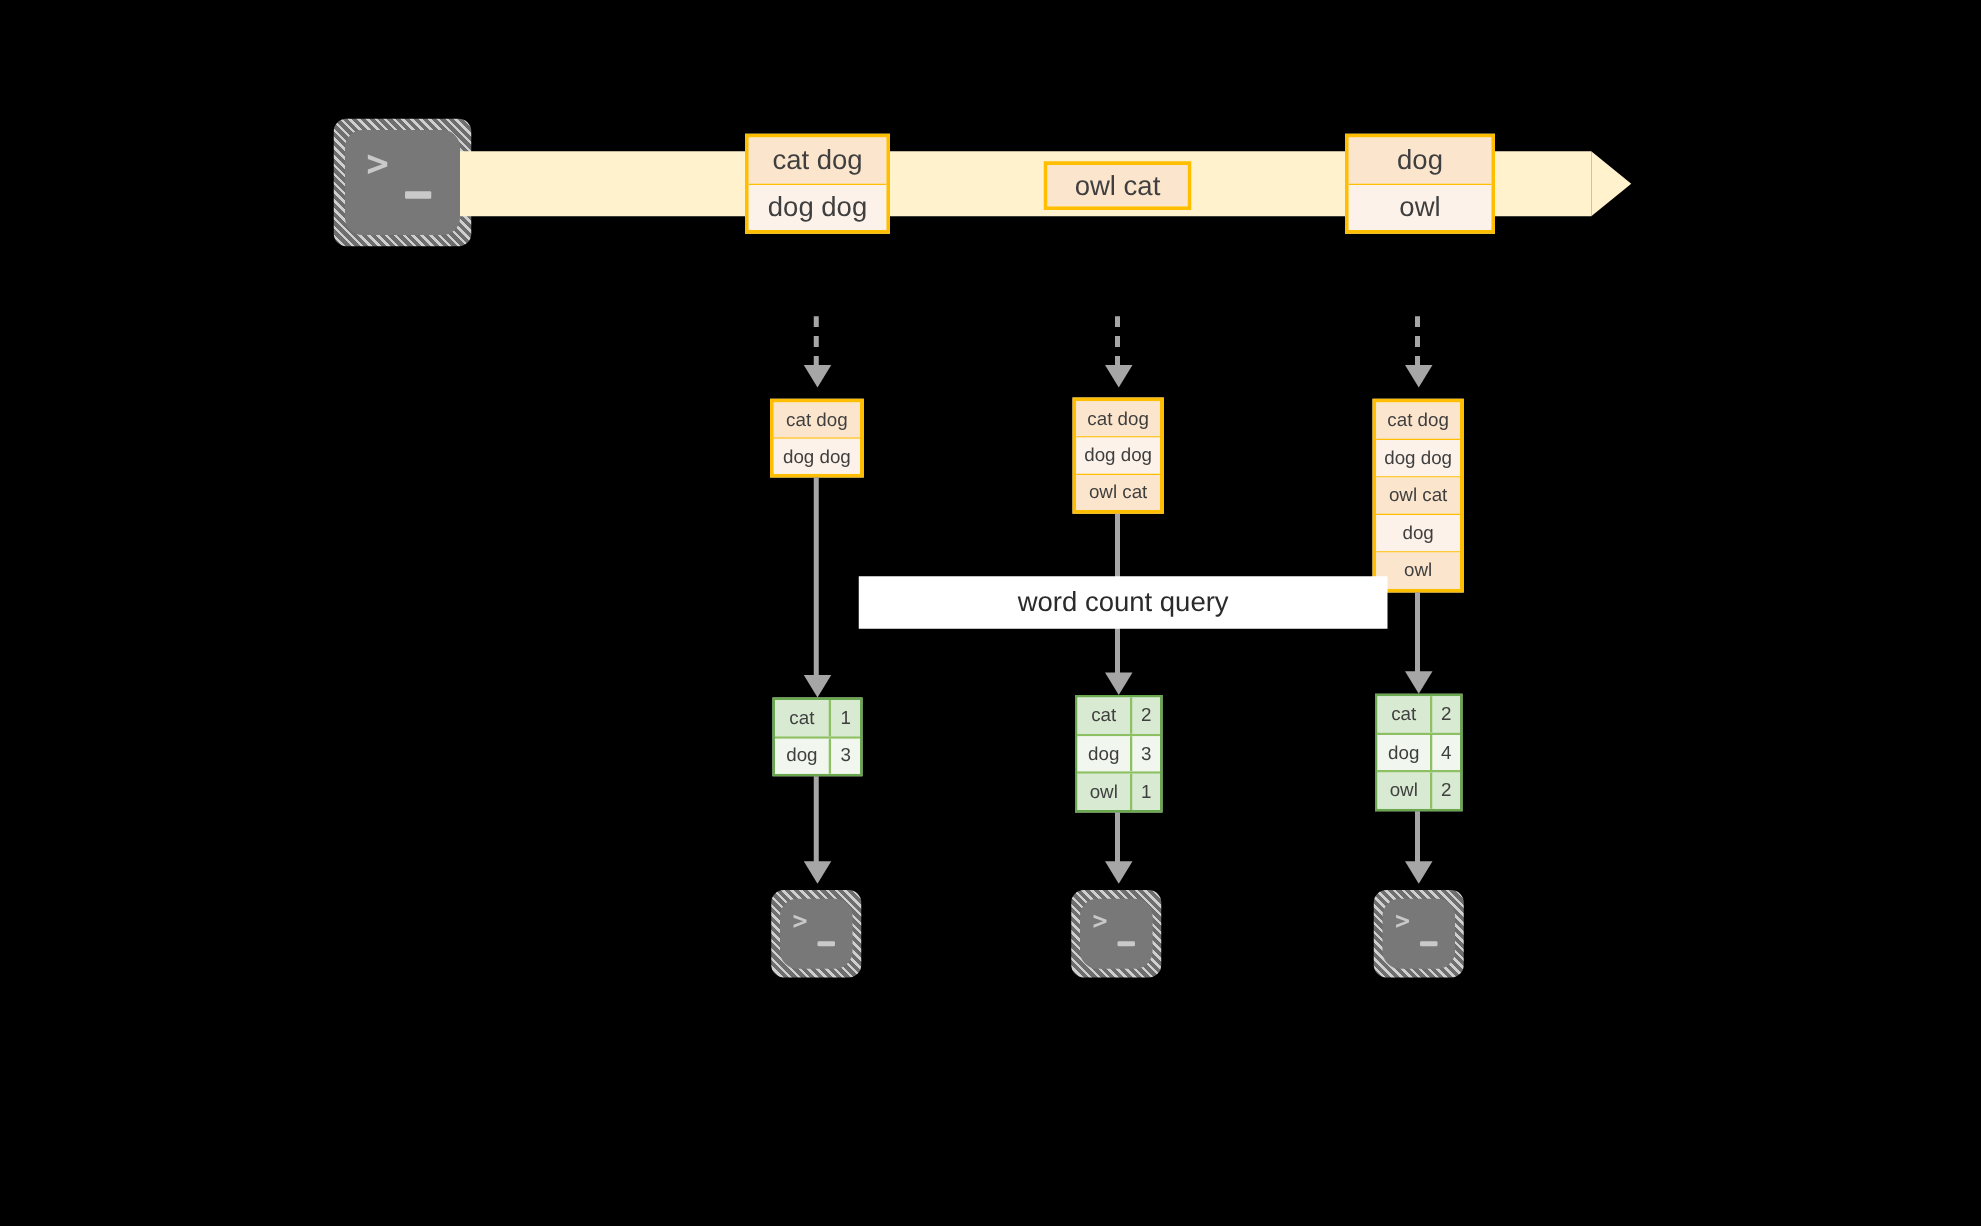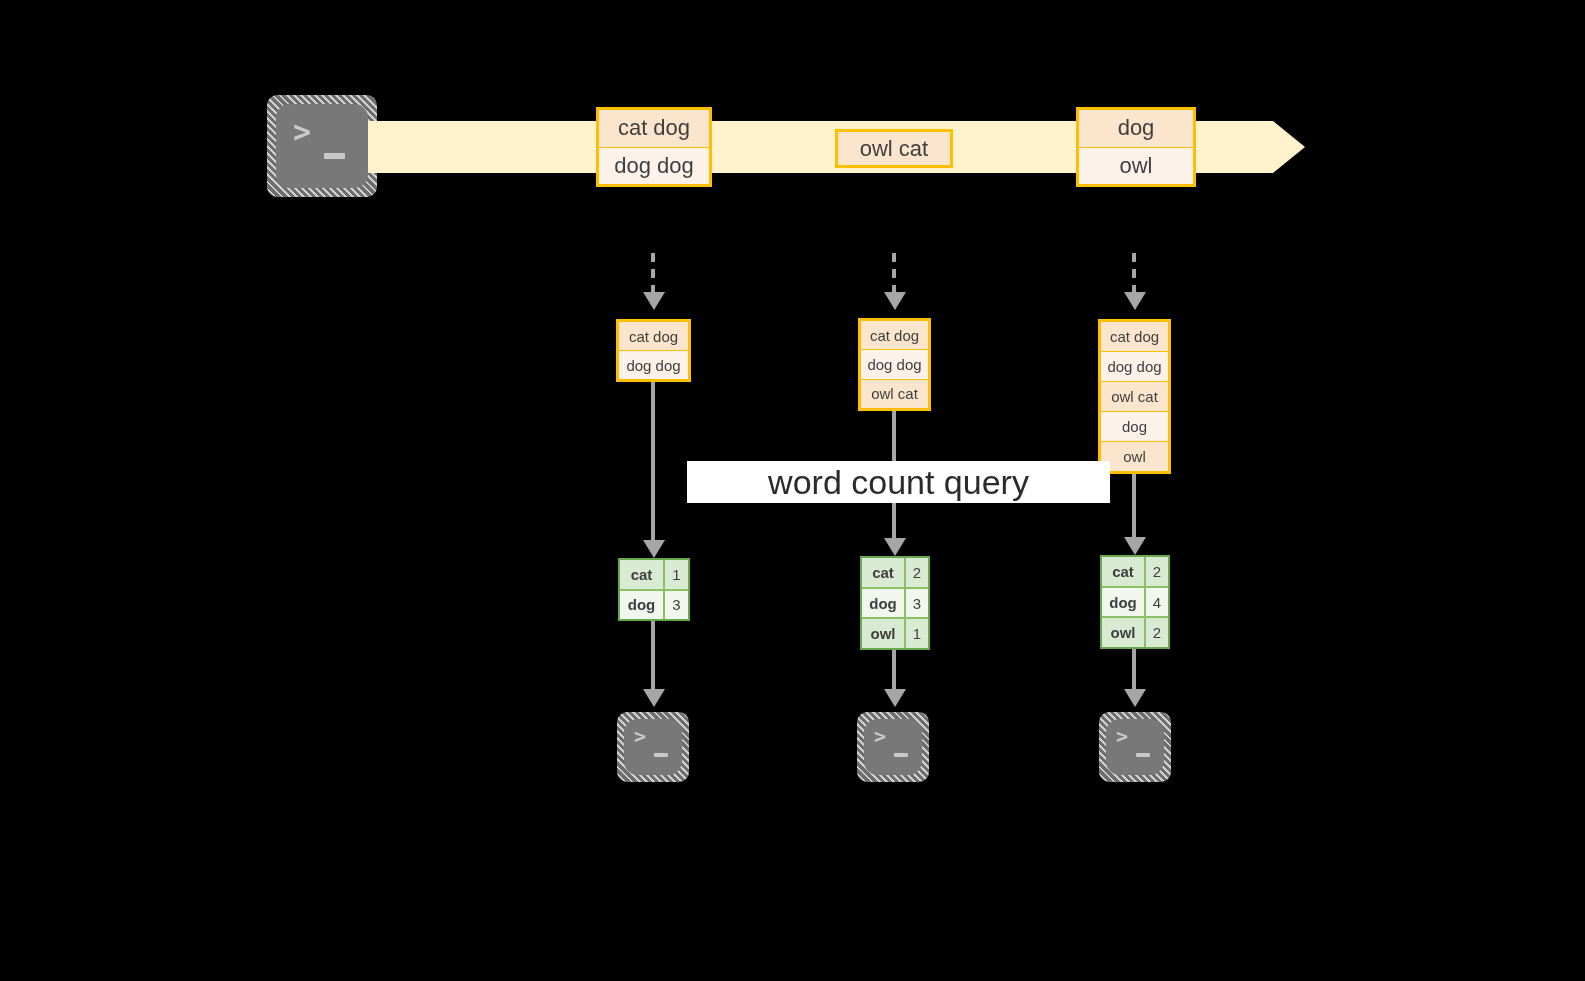--- a/index.html
+++ b/index.html
@@ -104,21 +104,20 @@
   }
   .grow:last-child { border-bottom: none; }
   .gcell-key {
     box-sizing: border-box;
     display: flex;
     align-items: center;
     justify-content: center;
     border-right: 2px solid #8cc063;
     background: #d9ead3;
     white-space: nowrap;
-    font-weight: bold;
   }
   .gcell-val {
     box-sizing: border-box;
     display: flex;
     align-items: center;
     justify-content: center;
     background: #d9ead3;
     white-space: nowrap;
   }
   .grow.alt .gcell-key, .grow.alt .gcell-val { background: #f1f7ee; }
@@ -285,17 +284,17 @@
   <div class="vline" style="left:1132px; top:649px; width:4px; height:50px;"></div>
   <div class="ahead" style="left:1124px; top:689px;"></div>
 
   <div class="terminal" style="left:1099px; top:712px; width:72px; height:70px;">
     <div class="hatch"></div>
     <div class="face" style="inset:7px;"></div>
     <div class="chev" style="left:17px; top:14px; font-size:20px; font-family:'DejaVu Sans Mono',monospace;">&gt;</div>
     <div class="und" style="left:37px; top:41px; width:14px; height:4px;"></div>
   </div>
 
-  <div class="banner" style="left:687px; top:461px; width:423px; height:42px; font-size:34px;">
+  <div class="banner" style="left:687px; top:461px; width:423px; height:42px; font-size:22px;">
     <span>word count query</span>
   </div>
 
 </div>
 
 </body></html>

